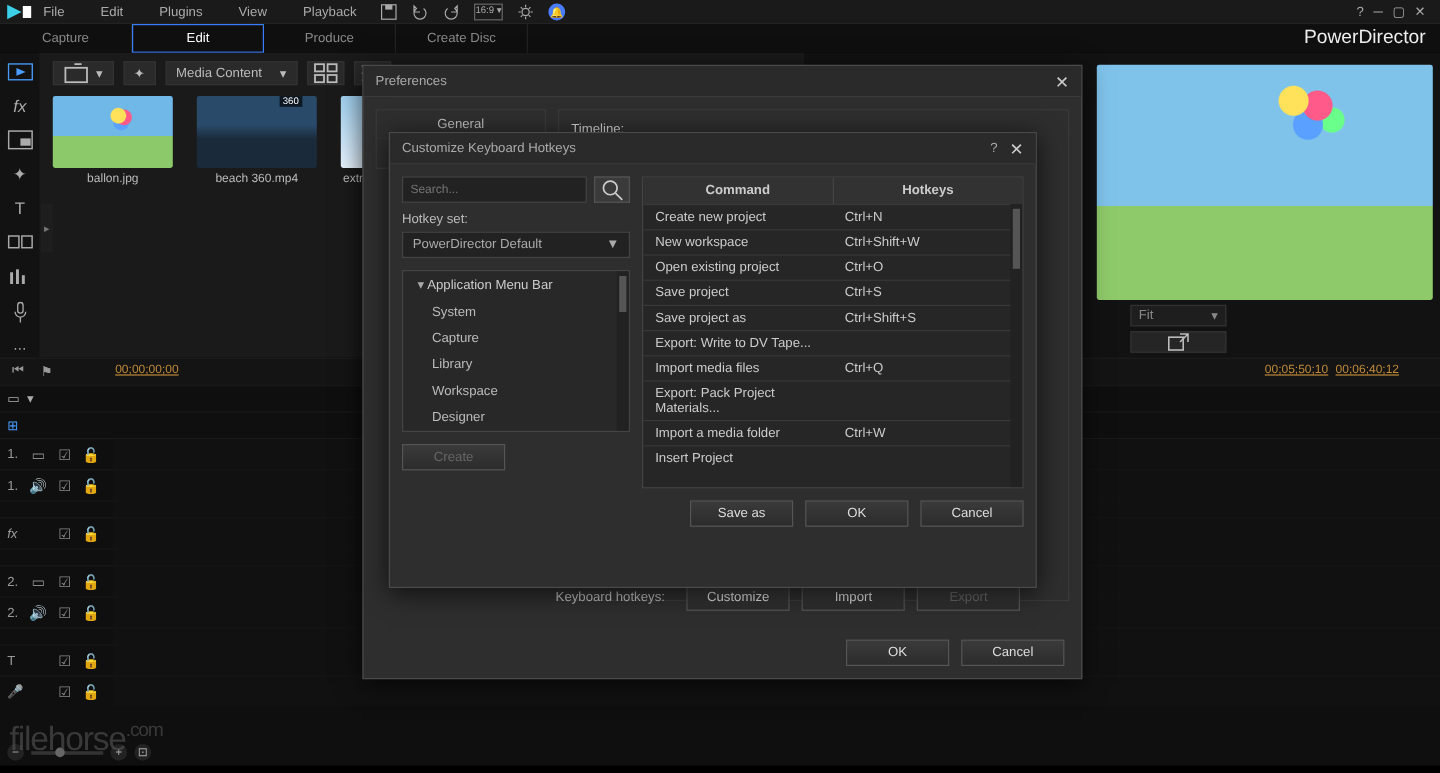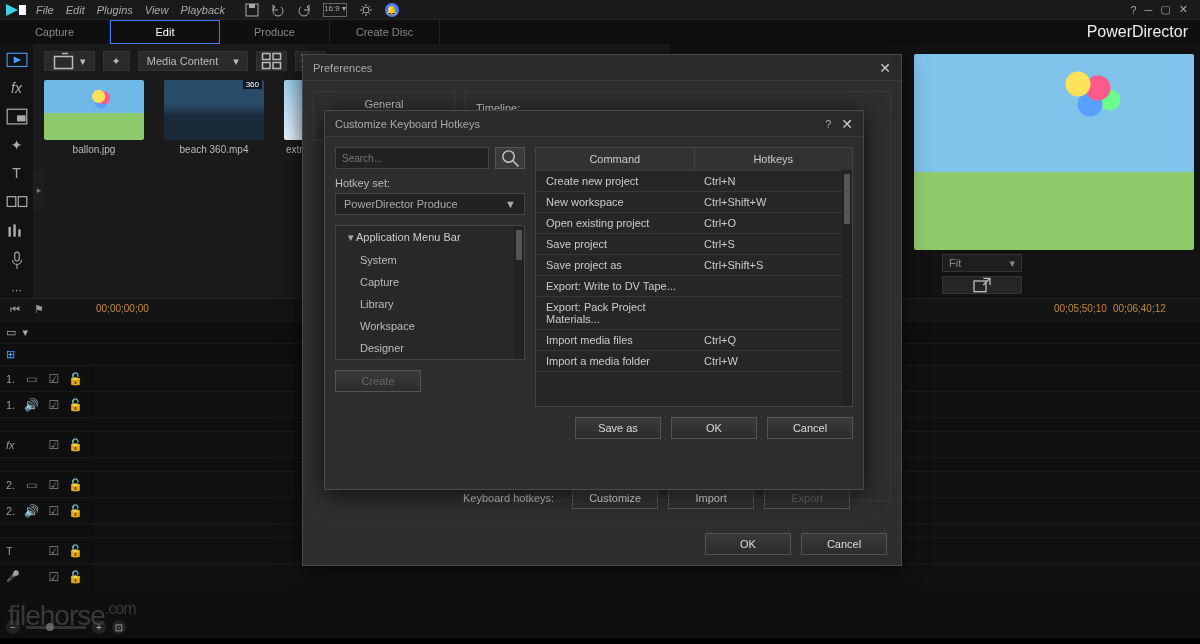--- a/index.html
+++ b/index.html
@@ -1,21 +1,21 @@
 <!DOCTYPE html>
 <html><head>
 <meta charset="utf-8">
 <style>
 * { margin: 0; padding: 0; box-sizing: border-box; font-family: "Segoe UI", Arial, sans-serif; }
 body { width: 1200px; height: 644px; background: #000; color: #aaa; font-size: 11px; overflow: hidden; position: relative; }
 
 
 .menubar { height: 20px; background: #1a1a1a; display: flex; align-items: center; padding: 0 4px; border-bottom: 1px solid #222; }
 .app-icon { width: 24px; height: 16px; margin-right: 8px; display: flex; align-items: center; color: #3ad0e8; }
-.menubar-items { display: flex; gap: 12px; font-style: italic; }
+.menubar-items { display: flex; gap: 30px; }
 .menubar-items span { cursor: pointer; }
 .menubar-tools { display: flex; gap: 12px; margin-left: 20px; align-items: center; }
 .menubar-tools .icon { width: 14px; height: 14px; }
 .bell-icon { background: #4a7cff; border-radius: 50%; width: 14px; height: 14px; display: inline-flex; align-items: center; justify-content: center; color: #fff; font-size: 9px; }
 .window-ctrl { margin-left: auto; display: flex; gap: 8px; align-items: center; padding-right: 8px; }
 
 
 .mode-row { height: 24px; background: #0f0f0f; display: flex; align-items: stretch; }
 .mode-tab { width: 110px; display: flex; align-items: center; justify-content: center; border-right: 1px solid #222; color: #888; cursor: pointer; }
 .mode-tab.active { border: 1px solid #3a7cff; color: #fff; }
@@ -35,38 +35,38 @@
 .lib-btn { background: #2a2a2a; height: 20px; padding: 0 8px; display: flex; align-items: center; gap: 6px; color: #bbb; cursor: pointer; border: 1px solid #333; }
 .thumbs { display: flex; gap: 20px; flex-wrap: wrap; }
 .thumb { width: 100px; }
 .thumb-img { width: 100px; height: 60px; border-radius: 2px; position: relative; }
 .thumb-img.balloon { background: linear-gradient(#6fb8e8 55%, #8cc96a 45%); }
 .thumb-img.balloon::after { content:""; position:absolute; left:45px; top:8px; width:24px; height:28px; background: radial-gradient(circle at 40% 30%, #ffe15a 0 6px, transparent 7px), radial-gradient(circle at 60% 35%, #ff5a8a 0 6px, transparent 7px), radial-gradient(circle at 50% 50%, #5aa0ff 0 6px, transparent 7px); }
 .thumb-img.beach { background: linear-gradient(#2a4a6a 40%, #1a2a3a 60%); }
 .thumb-img.extreme { background: linear-gradient(#a0d0f0, #e8f4ff); }
 .thumb-img.grass { background: linear-gradient(#5a7a3a 50%, #e8e8d8 50%); }
 .thumb-label { text-align: center; color: #bbb; margin-top: 4px; font-size: 10px; }
-.badge360 { position: absolute; right: 2px; top: 0; background: #000a; color: #fff; font-size: 8px; padding: 0 3px; }
+.badge360 { position: absolute; right: 12px; top: 0; background: #000a; color: #fff; font-size: 8px; padding: 0 3px; }
 
 
 .preview { width: 530px; background: #121212; padding: 4px; display: flex; flex-direction: column; }
 .preview-img { flex:1; margin: 6px 0 4px 240px; width: 280px; height: 158px; background: linear-gradient(#7fc2ea 60%, #8ec96a 40%); position: relative; border-radius: 2px; }
 .preview-img::after { content:""; position:absolute; left:140px; top:14px; width:80px; height:80px; background: radial-gradient(circle at 30% 20%, #ffe15a 0 12px, transparent 13px), radial-gradient(circle at 55% 25%, #ff5a8a 0 12px, transparent 13px), radial-gradient(circle at 45% 45%, #5aa0ff 0 12px, transparent 13px), radial-gradient(circle at 70% 40%, #6aff8a 0 10px, transparent 11px); }
 .preview-ctrl { height: 40px; margin-left: 240px; width: 280px; display: flex; flex-direction: column; gap: 4px; padding-left: 28px; }
 .pv-row { display:flex; gap:8px; align-items:center; color:#888; }
 .pv-dd { background:#1e1e1e; border:1px solid #333; width: 80px; height:18px; padding: 0 6px; display:flex; align-items:center; justify-content:space-between; }
 .pv-btn { background:#252525; border:1px solid #333; width:80px; height:18px; display:flex; align-items:center; justify-content:center; cursor:pointer; }
 
 
 .timeline-wrap { background: #0f0f0f; height: 340px; border-top: 1px solid #222; position: relative; }
 .tl-header { height: 22px; display:flex; align-items:center; background:#141414; }
 .tl-header .tl-left { width: 94px; display:flex; gap:6px; padding-left:10px; align-items:center; }
 .tl-header .tl-left .ic { width:18px; height:14px; color:#999; }
 .tl-ruler { flex:1; position:relative; height:22px; color:#c08a3a; font-size:10px; }
-.tl-ruler span { position:absolute; top:4px; }
+.tl-ruler span { position:absolute; top:4px;text-decoration:underline; }
 .tl-trackhead { height:22px; display:flex; align-items:center; border-top:1px solid #1a1a1a; }
 .tl-trackhead .tl-left { width:94px; display:flex; gap:6px; padding-left:6px; align-items:center; }
 
 .tracks { }
 .track { height: 26px; display:flex; align-items:center; border-top:1px solid #1a1a1a; }
 .track .tl-left { width:94px; display:flex; gap:6px; padding-left:6px; align-items:center; }
 .track .tl-left .num { color:#999; width:12px; }
 .track .tl-left .ic { color:#888; font-size:12px; width:16px; text-align:center; }
 .track .lane { flex:1; height:100%; background:#111; }
 .track.blank { height: 14px; }
@@ -105,21 +105,21 @@
 .hk-dd { background:#222; border:1px solid #444; height:22px; display:flex; align-items:center; padding:0 8px; justify-content:space-between; margin-bottom:10px; cursor:pointer; }
 .hk-tree { border:1px solid #444; background:#282828; max-height:212px; overflow:hidden; position:relative; }
 .hk-tree .node { padding:5px 12px; color:#ccc; cursor:pointer; }
 .hk-tree .node.head::before { content:"▾ "; color:#aaa; }
 .hk-tree .node.sub { padding-left:24px; color:#bbb; }
 .hk-tree .sb { position:absolute; right:0; top:0; bottom:0; width:10px; background:#222; }
 .hk-tree .sb::after { content:""; position:absolute; left:2px; top:4px; width:6px; height:30px; background:#555; }
 
 .hk-right { margin-left:200px; position:relative; }
 .hk-table { border:1px solid #444; background:#262626; }
-.hk-th { display:flex; background:#323232; }
+.hk-th { display:flex; background:#323232;font-weight:bold; }
 .hk-th div { flex:1; text-align:center; padding:5px; border-right:1px solid #444; color:#ccc; }
 .hk-th div:last-child { border-right:0; }
 .hk-rows { height:236px; overflow:hidden; position:relative; }
 .hk-row { display:flex; border-top:1px solid #383838; }
 .hk-row div { flex:1; padding:4px 10px; color:#ccc; }
 .hk-rows .sb { position:absolute; right:0; top:0; bottom:0; width:10px; background:#222; }
 .hk-rows .sb::after { content:""; position:absolute; left:2px; top:4px; width:6px; height:50px; background:#555; }
 .hk-foot { display:flex; gap:10px; justify-content:flex-end; margin-top:10px; }
 
 .pd-banner { position:absolute; left:320px; top:494px; width:210px; height:34px; background:#000; color:#eee; display:flex; align-items:center; padding:0 10px; font-size:14px; z-index:5; border:1px solid #222; }
@@ -437,21 +437,21 @@
       <div class="hk-search">
         <input placeholder="Search..." style="">
         <span class="sbtn">
             <svg width="14" height="14" viewBox="0 0 14 14">
               <circle cx="6" cy="6" r="4" fill="none" stroke="#ccc"></circle>
               <line x1="9" y1="9" x2="13" y2="13" stroke="#ccc"></line>
             </svg>
           </span>
       </div>
       <div class="hk-label">Hotkey set:</div>
-      <div class="hk-dd"><span>PowerDirector Produce</span>▼</div>
+      <div class="hk-dd"><span>PowerDirector Default</span>▼</div>
       <div class="hk-tree">
         <div class="node head">Application Menu Bar</div>
         <div class="node sub">System</div>
         <div class="node sub">Capture</div>
         <div class="node sub">Library</div>
         <div class="node sub">Workspace</div>
         <div class="node sub">Designer</div>
         <div class="sb"></div>
       </div>
       <div style="margin-top:10px">
@@ -483,32 +483,33 @@
             </div>
           <div class="hk-row">
               <div>Save project as</div>
               <div>Ctrl+Shift+S</div>
             </div>
           <div class="hk-row">
               <div>Export: Write to DV Tape...</div>
               <div></div>
             </div>
           <div class="hk-row">
+              <div>Import media files</div>
+              <div>Ctrl+Q</div>
+            </div>
+          <div class="hk-row">
               <div>Export: Pack Project Materials...</div>
               <div></div>
             </div>
           <div class="hk-row">
-              <div>Import media files</div>
-              <div>Ctrl+Q</div>
-            </div>
-          <div class="hk-row">
               <div>Import a media folder</div>
               <div>Ctrl+W</div>
             </div>
           <div class="hk-row">
+              <div>Insert Project</div>
               <div></div>
             </div>
           <div class="sb"></div>
         </div>
       </div>
       <div class="hk-foot">
         <span class="btn">Save as</span>
         <span class="btn">OK</span>
         <span class="btn">Cancel</span>
       </div>

